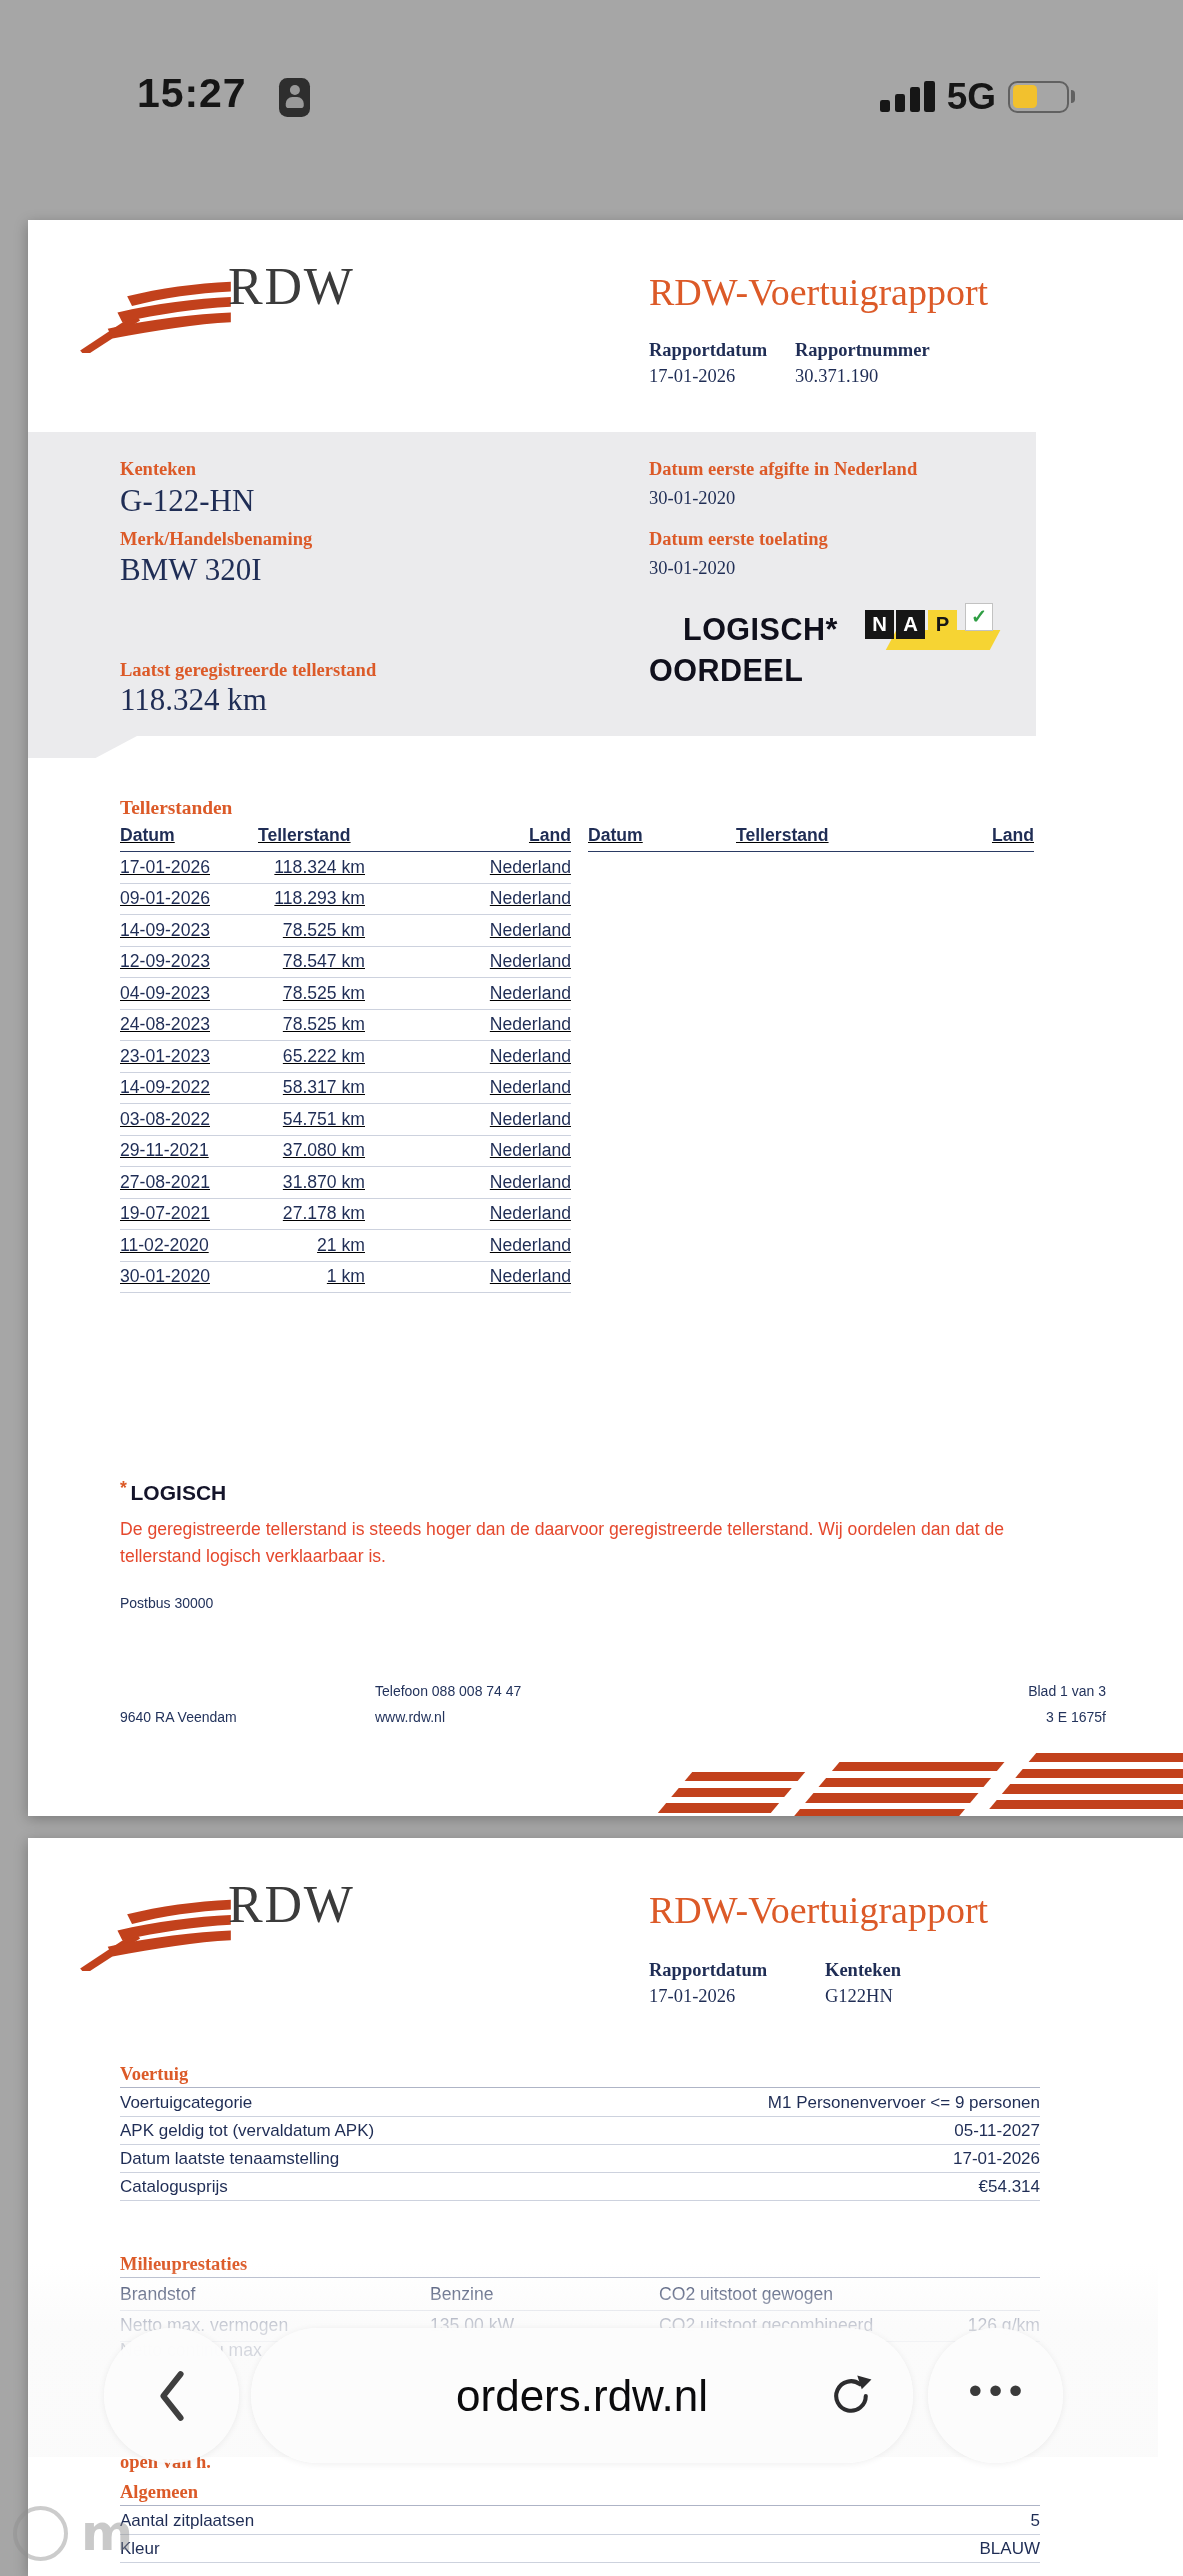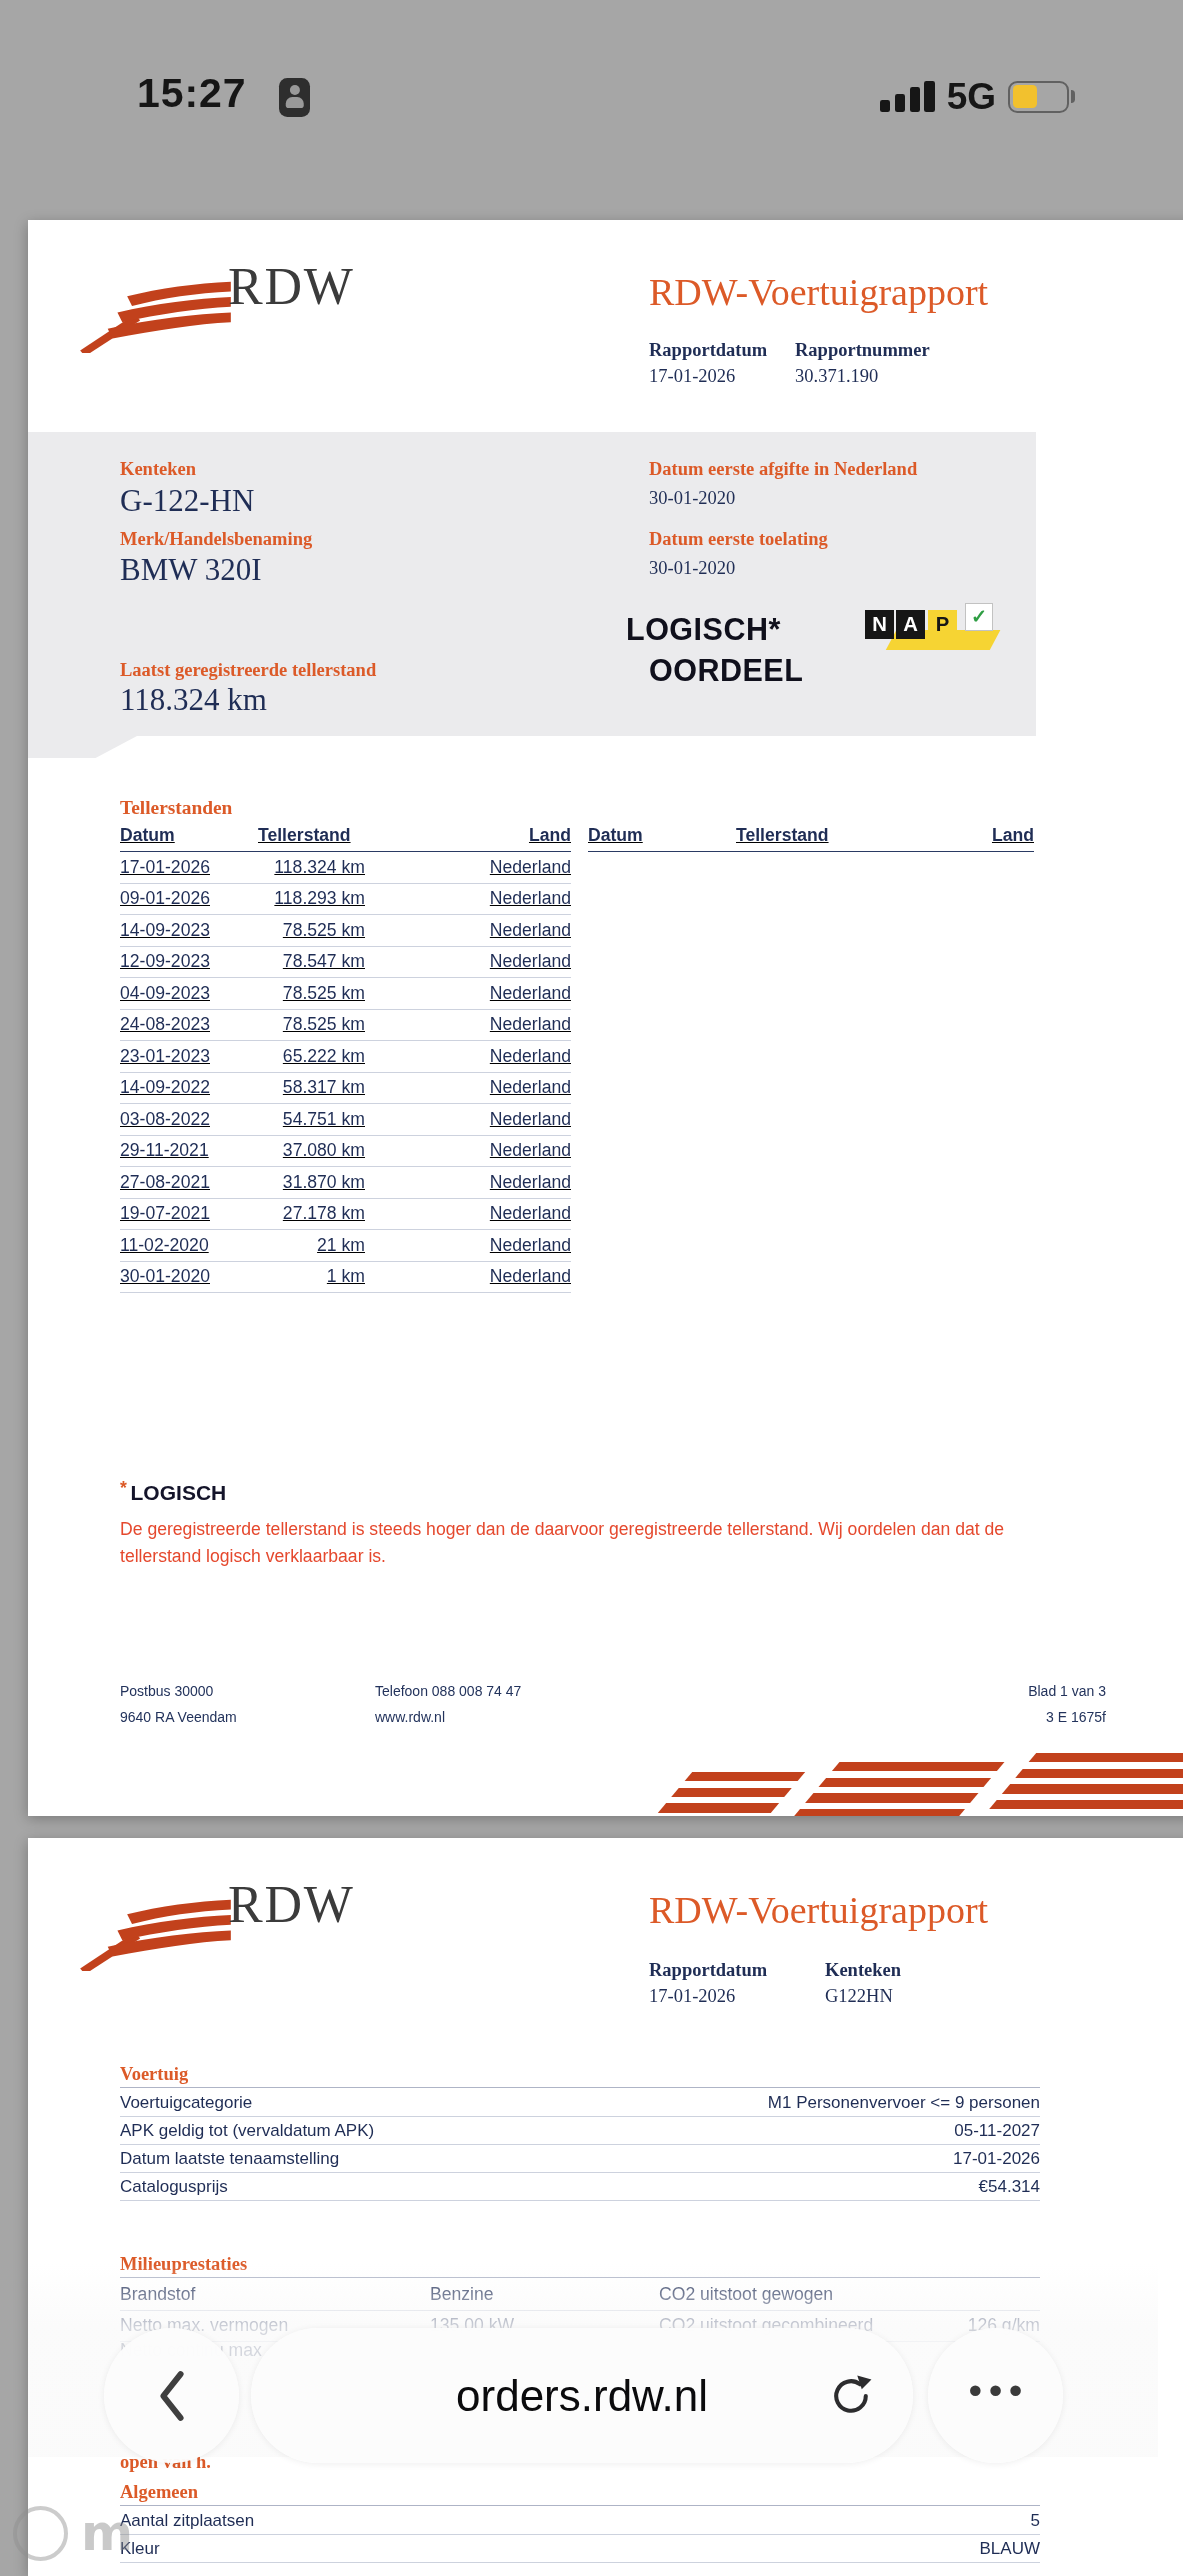--- a/index.html
+++ b/index.html
@@ -153,21 +153,21 @@
     <div class="olabel" style="left:92px;top:309px">Merk/Handelsbenaming</div>
     <div class="bigval" style="left:92px;top:332px">BMW 320I</div>
     <div class="olabel" style="left:92px;top:440px">Laatst geregistreerde tellerstand</div>
     <div class="bigval" style="left:92px;top:462px">118.324 km</div>
 
     <div class="olabel" style="left:621px;top:239px">Datum eerste afgifte in Nederland</div>
     <div class="sval" style="left:621px;top:268px">30-01-2020</div>
     <div class="olabel" style="left:621px;top:309px">Datum eerste toelating</div>
     <div class="sval" style="left:621px;top:338px">30-01-2020</div>
 
-    <div class="judge" style="left:598px;top:392px">LOGISCH*</div>
+    <div class="judge" style="left:655px;top:392px">LOGISCH*</div>
     <div class="judge" style="left:621px;top:433px">OORDEEL</div>
 
     <div class="nap">
       <span class="swash"></span>
       <span class="tile t-n">N</span>
       <span class="tile t-a">A</span>
       <span class="tile t-p">P</span>
       <span class="checkbox">✓</span>
     </div>
 
@@ -257,21 +257,21 @@
         <span class="rc2">Tellerstand</span>
         <span class="c3">Land</span>
       </div>
     </div>
 
     <div class="notetitle">
       <span class="star">*</span><span>LOGISCH</span>
     </div>
     <div class="notetext">De geregistreerde tellerstand is steeds hoger dan de daarvoor geregistreerde tellerstand. Wij oordelen dan dat de tellerstand logisch verklaarbaar is.</div>
 
-    <div class="foot" style="left:92px;top:1463px">Postbus 30000</div>
+    <div class="foot" style="left:92px;top:1375px">Postbus 30000</div>
     <div class="foot" style="left:92px;top:1489px">9640 RA Veendam</div>
     <div class="foot" style="left:347px;top:1463px">Telefoon 088 008 74 47</div>
     <div class="foot" style="left:347px;top:1489px">www.rdw.nl</div>
     <div class="foot r" style="top:1463px">Blad 1 van 3</div>
     <div class="foot r" style="top:1489px">3 E 1675f</div>
 
     <div class="stripeblock" style="left:647px;top:1552px;width:113px;height:41px"></div>
     <div class="stripeblock" style="left:788px;top:1542px;width:165px;height:56px"></div>
     <div class="stripeblock" style="left:978px;top:1533px;width:194px;height:72px"></div>
   </div>

